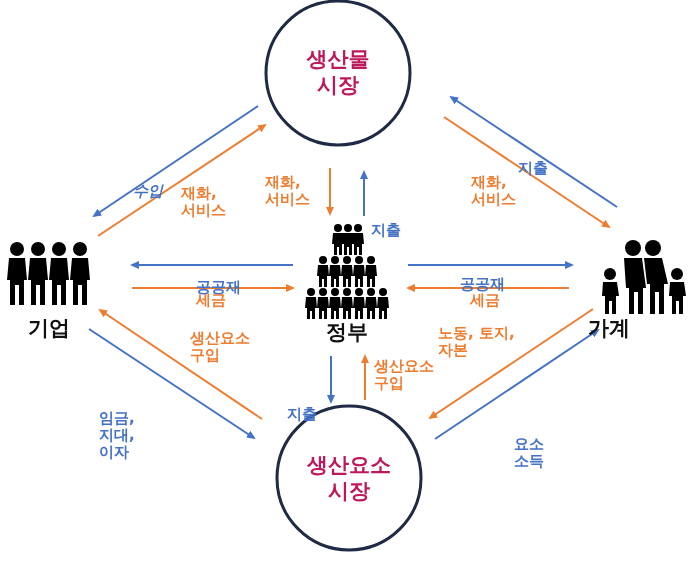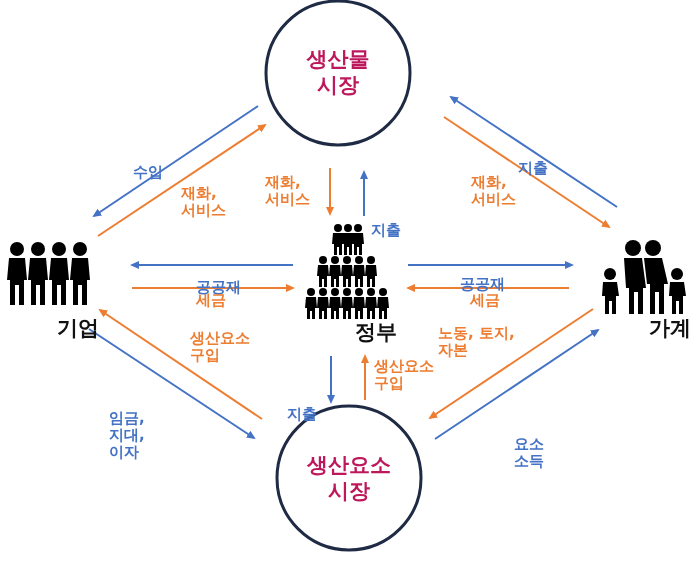--- a/index.html
+++ b/index.html
@@ -7,21 +7,21 @@
            font-family: "DejaVu Sans", sans-serif; }
     #diagram { position: absolute; left: 0; top: 0; }
     .lbl { position: absolute; font-weight: bold; font-size: 15px; line-height: 17px;
            white-space: pre; font-family: "DejaVu Sans", sans-serif; }
     .blue { color: #4472C4; margin-top: 36px; }
     .orange { color: #ED7D31; }
     .node-title { position: absolute; font-weight: bold; font-size: 21px; line-height: 26px;
                   text-align: center; color: #be185d; white-space: pre;
                   font-family: "DejaVu Sans", sans-serif; }
     .actor-label { position: absolute; font-weight: bold; font-size: 21px; color: #111;
-                   font-family: Liberation Sans, sans-serif; margin-left: 29px; }
+                   font-family: Liberation Sans, sans-serif; }
   </style>
 </head>
 <body>
 
 <svg id="diagram" width="696" height="562" viewBox="0 0 696 562">
   <defs>
     <marker id="ab" markerWidth="10" markerHeight="10" refX="7" refY="5" orient="auto" markerUnits="userSpaceOnUse">
       <path d="M0,1 L9,5 L0,9 Z" fill="#4472C4"></path>
     </marker>
     <marker id="ao" markerWidth="10" markerHeight="10" refX="7" refY="5" orient="auto" markerUnits="userSpaceOnUse">
@@ -149,44 +149,44 @@
     </g>
   </g>
 </svg>
 
 <div class="node-title" style="left:298px; top:46px; width:80px;">생산물
 시장</div>
 <div class="node-title" style="left:294px; top:452px; width:110px;">생산요소
 시장</div>
 
 <div class="actor-label" style="left:28px; top:314px;">기업</div>
-<div class="actor-label" style="left:620px; top:314px;">가계</div>
+<div class="actor-label" style="left:588px; top:314px;">가계</div>
 <div class="actor-label" style="left:326px; top:318px;text-align:center;">정부</div>
 
-<div class="lbl blue" style="left:133px; top:128px;">수입</div>
+<div class="lbl blue" style="left:133px; top:147px;font-style:italic;">수입</div>
 <div class="lbl orange" style="left:181px; top:185px;">재화,
 서비스</div>
 
 <div class="lbl blue" style="left:518px; top:124px;">지출</div>
 <div class="lbl orange" style="left:471px; top:174px;">재화,
 서비스</div>
 
 <div class="lbl orange" style="left:265px; top:174px;">재화,
 서비스</div>
 <div class="lbl blue" style="left:371px; top:186px;">지출</div>
 
 <div class="lbl blue" style="left:196px; top:243px;">공공재</div>
 <div class="lbl orange" style="left:196px; top:292px;">세금</div>
 
 <div class="lbl blue" style="left:460px; top:240px;">공공재</div>
 <div class="lbl orange" style="left:470px; top:292px;">세금</div>
 
 <div class="lbl orange" style="left:190px; top:330px;">생산요소
 구입</div>
-<div class="lbl blue" style="left:109px; top:374px;">임금,
+<div class="lbl blue" style="left:99px; top:374px;">임금,
 지대,
 이자</div>
 
 <div class="lbl blue" style="left:287px; top:370px;">지출</div>
 <div class="lbl orange" style="left:374px; top:358px;">생산요소
 구입</div>
 
 <div class="lbl orange" style="left:438px; top:325px;">노동, 토지,
 자본</div>
 <div class="lbl blue" style="left:514px; top:400px;">요소

